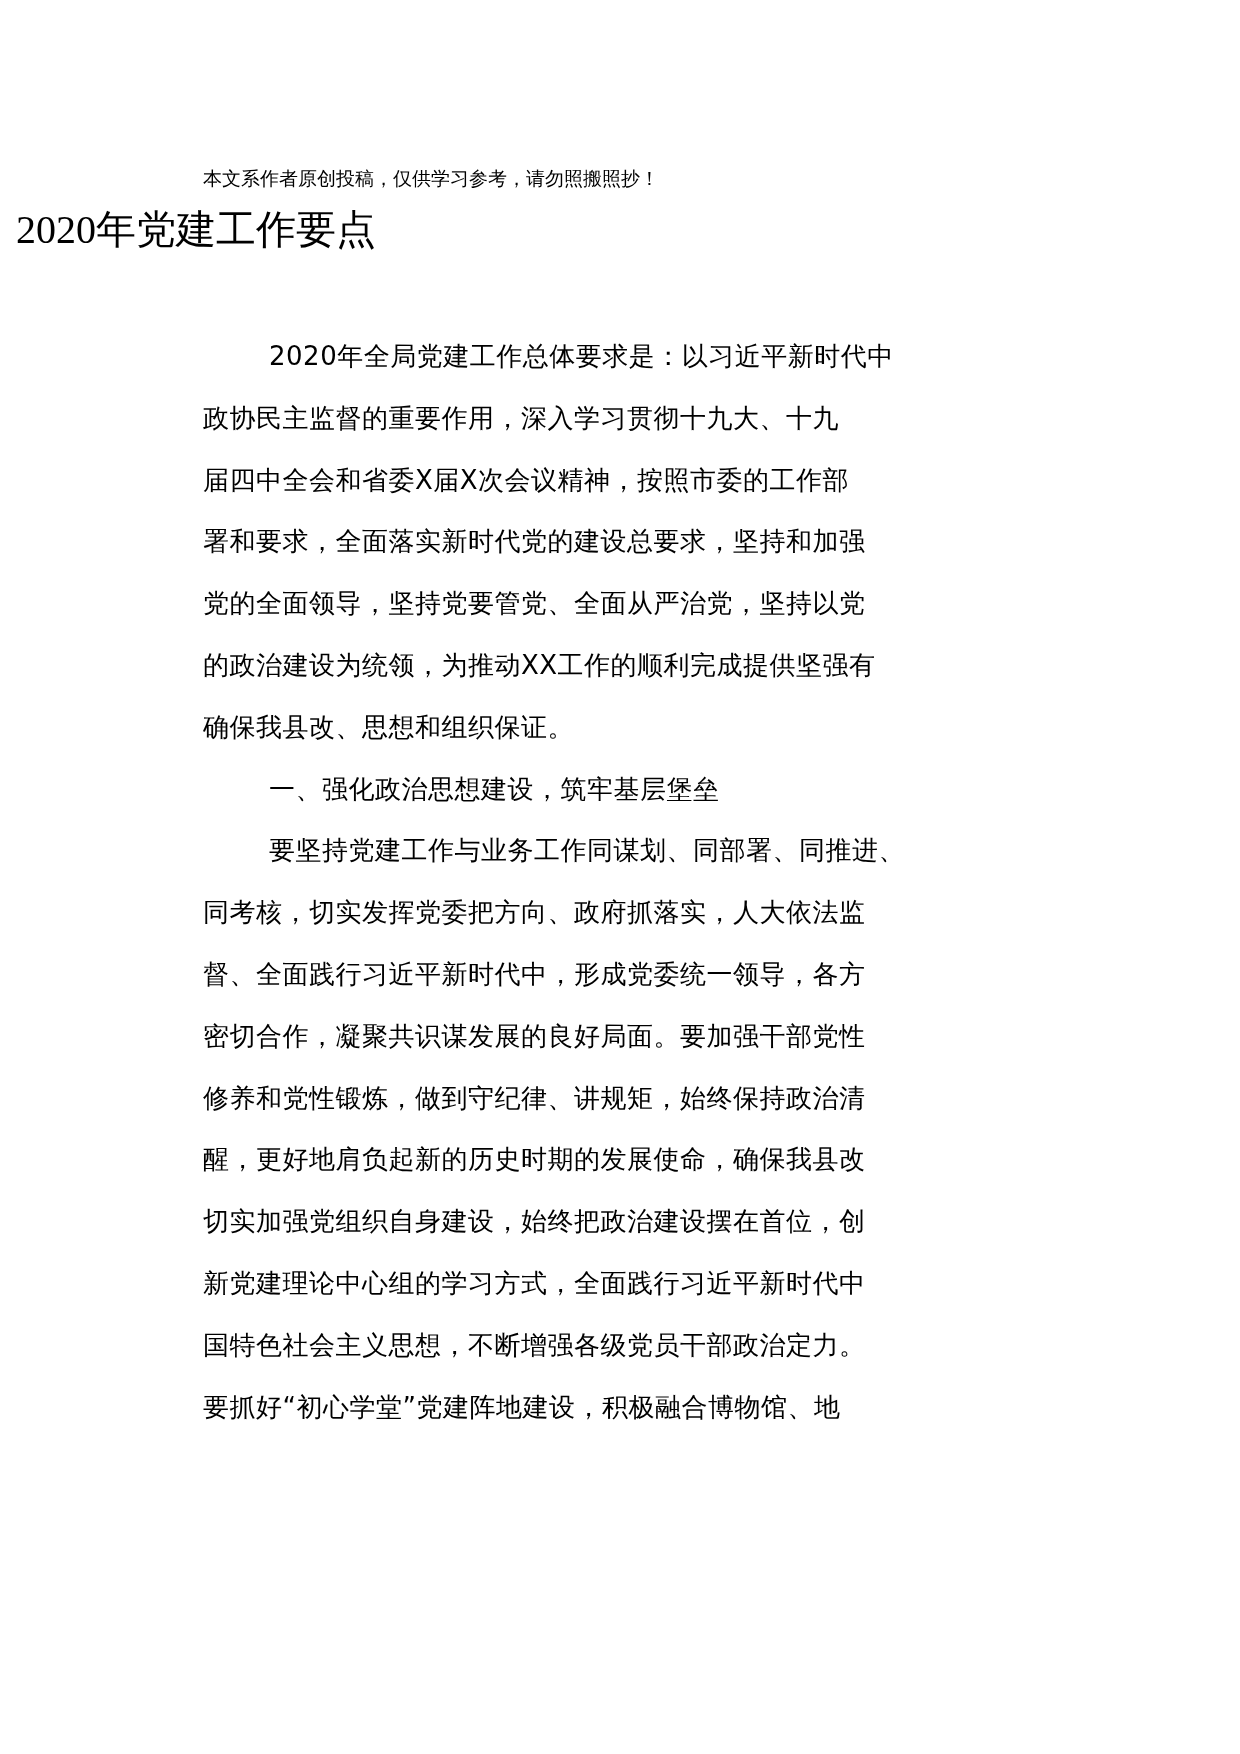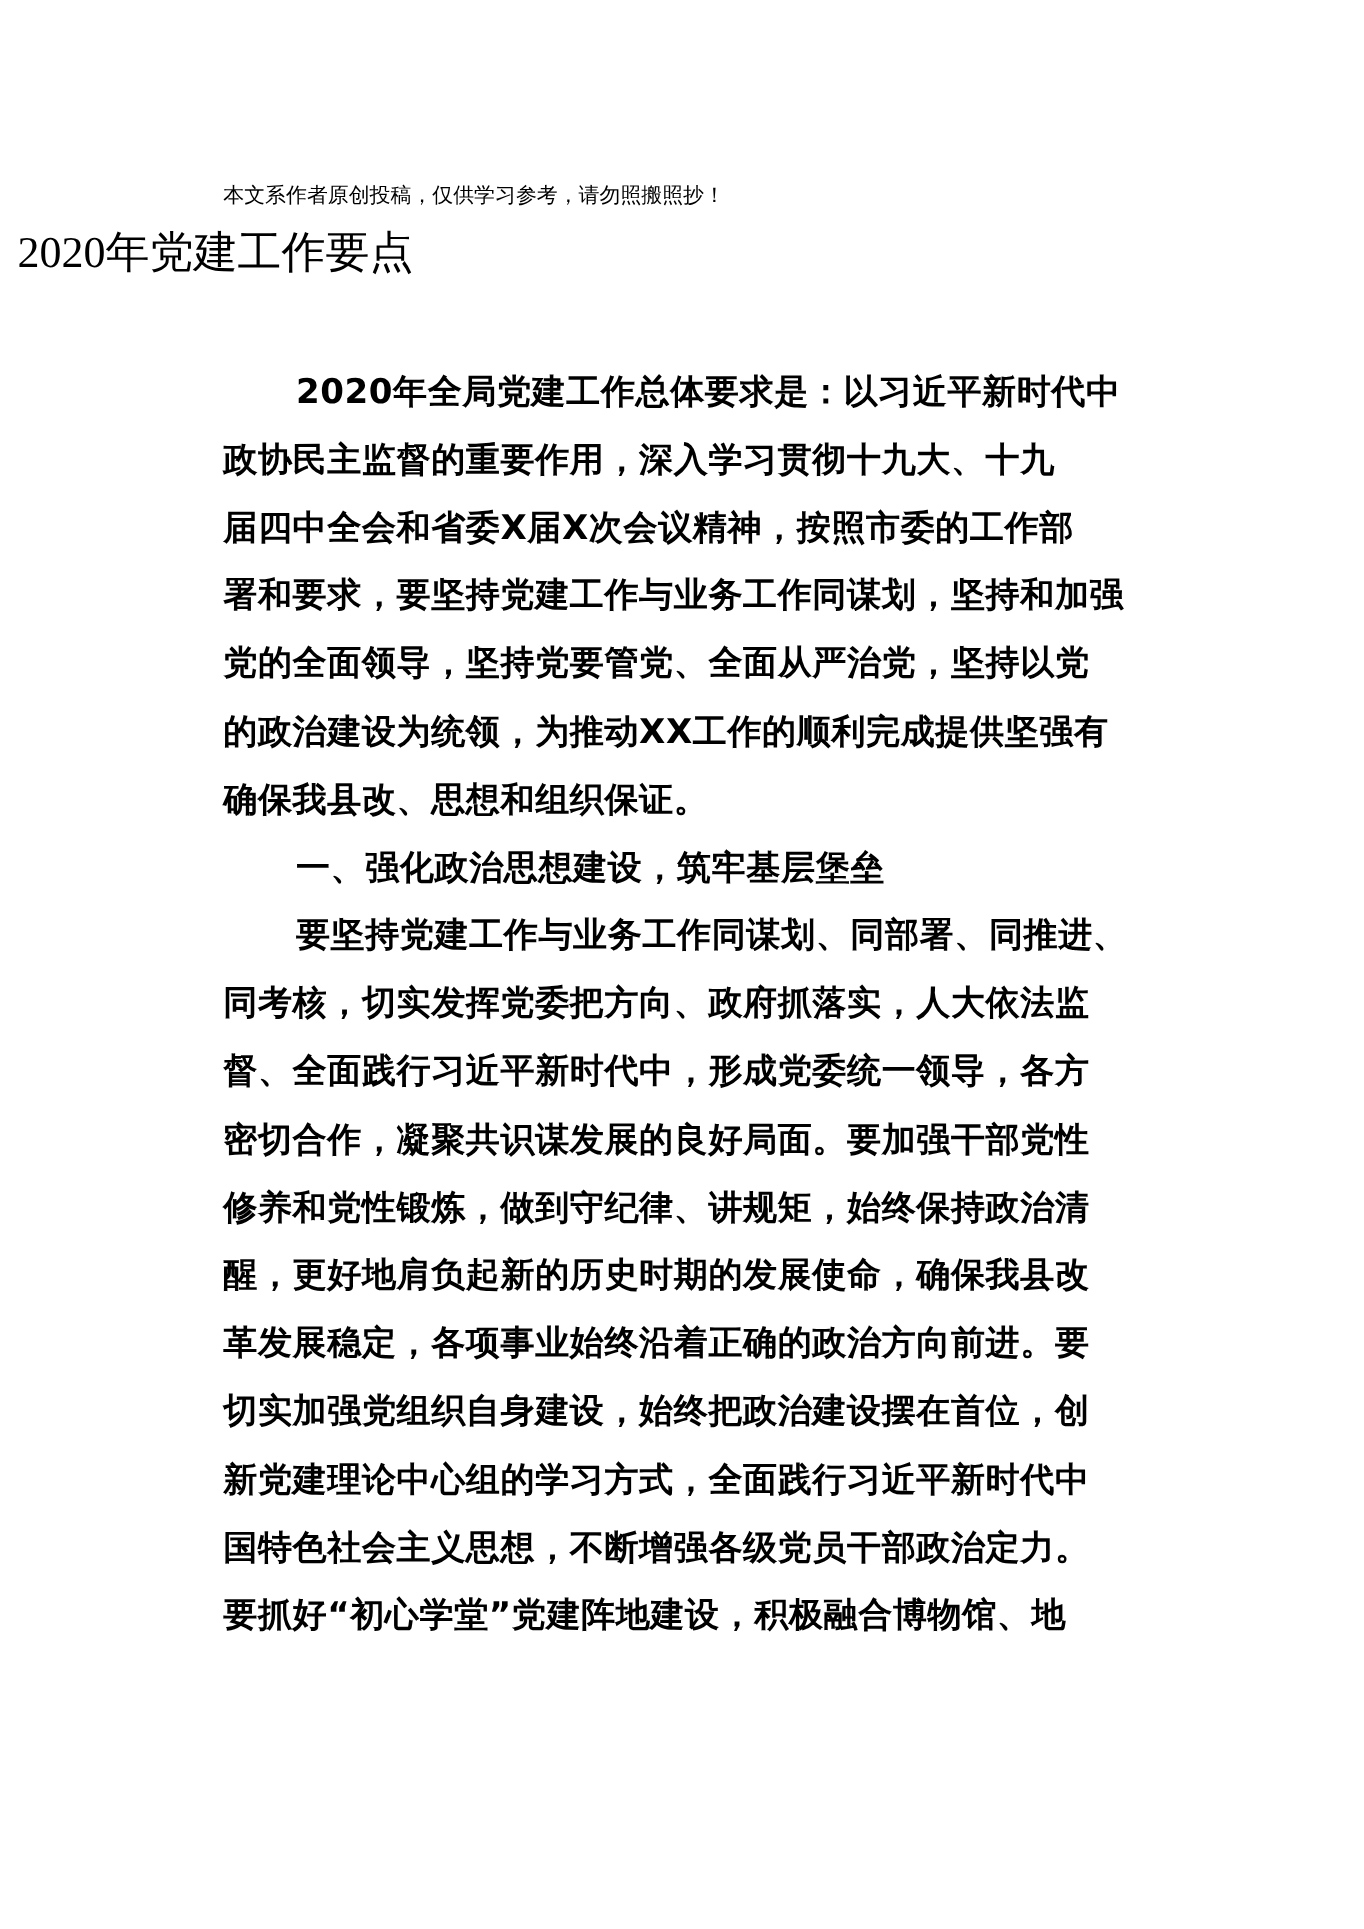--- a/index.html
+++ b/index.html
@@ -3,47 +3,46 @@
 <meta charset="utf-8">
 <style>
   html, body { margin: 0; padding: 0; background: #ffffff; }
   body { width: 1240px; height: 1754px; position: relative; overflow: hidden;
          font-family: "DejaVu Sans", "Liberation Sans", sans-serif; color: #000; }
   .page { position: absolute; left: 16px; top: 0; width: 1240px; height: 1754px; background: #fff; }
   .notice { position: absolute; left: 187px; top: 166px; font-size: 19px; line-height: 24px; white-space: nowrap; }
   .title { position: absolute; left: 0; width: 1240px; top: 202px; text-align: left; font-size: 40px; line-height: 56px;
            font-family: "Liberation Serif", "DejaVu Serif", serif; }
   .body { position: absolute; left: 187px; top: 334px; width: 870px; }
-  .line { height: 61.8px; font-size: 31px; line-height: 44px; white-space: nowrap; letter-spacing: 0.5px; font-weight: bold; }
+  .line { height: 61.8px; font-size: 26px; line-height: 44px; white-space: nowrap; letter-spacing: 0.5px; }
   .line.indent { padding-left: 66px; }
 </style>
 </head>
 <body>
 
 <div class="page">
   <div class="notice">本文系作者原创投稿，仅供学习参考，请勿照搬照抄！</div>
   <div class="title">2020年党建工作要点</div>
 
   <div class="body">
 
     <div class="line indent">2020年全局党建工作总体要求是：以习近平新时代中</div>
     <div class="line">政协民主监督的重要作用，深入学习贯彻十九大、十九</div>
     <div class="line">届四中全会和省委X届X次会议精神，按照市委的工作部</div>
-    <div class="line">署和要求，要坚持党建工作与业务工作同谋划，坚持和加强</div>
+    <div class="line">署和要求，全面落实新时代党的建设总要求，坚持和加强</div>
     <div class="line">党的全面领导，坚持党要管党、全面从严治党，坚持以党</div>
     <div class="line">的政治建设为统领，为推动XX工作的顺利完成提供坚强有</div>
     <div class="line">确保我县改、思想和组织保证。</div>
 
     <div class="line indent">一、强化政治思想建设，筑牢基层堡垒</div>
 
     <div class="line indent">要坚持党建工作与业务工作同谋划、同部署、同推进、</div>
     <div class="line">同考核，切实发挥党委把方向、政府抓落实，人大依法监</div>
     <div class="line">督、全面践行习近平新时代中，形成党委统一领导，各方</div>
     <div class="line">密切合作，凝聚共识谋发展的良好局面。要加强干部党性</div>
     <div class="line">修养和党性锻炼，做到守纪律、讲规矩，始终保持政治清</div>
     <div class="line">醒，更好地肩负起新的历史时期的发展使命，确保我县改</div>
-    <div class="line">革发展稳定，各项事业始终沿着正确的政治方向前进。要</div>
     <div class="line">切实加强党组织自身建设，始终把政治建设摆在首位，创</div>
     <div class="line">新党建理论中心组的学习方式，全面践行习近平新时代中</div>
     <div class="line">国特色社会主义思想，不断增强各级党员干部政治定力。</div>
     <div class="line">要抓好“初心学堂”党建阵地建设，积极融合博物馆、地</div>
   </div>
 </div>
 
 </body></html>

